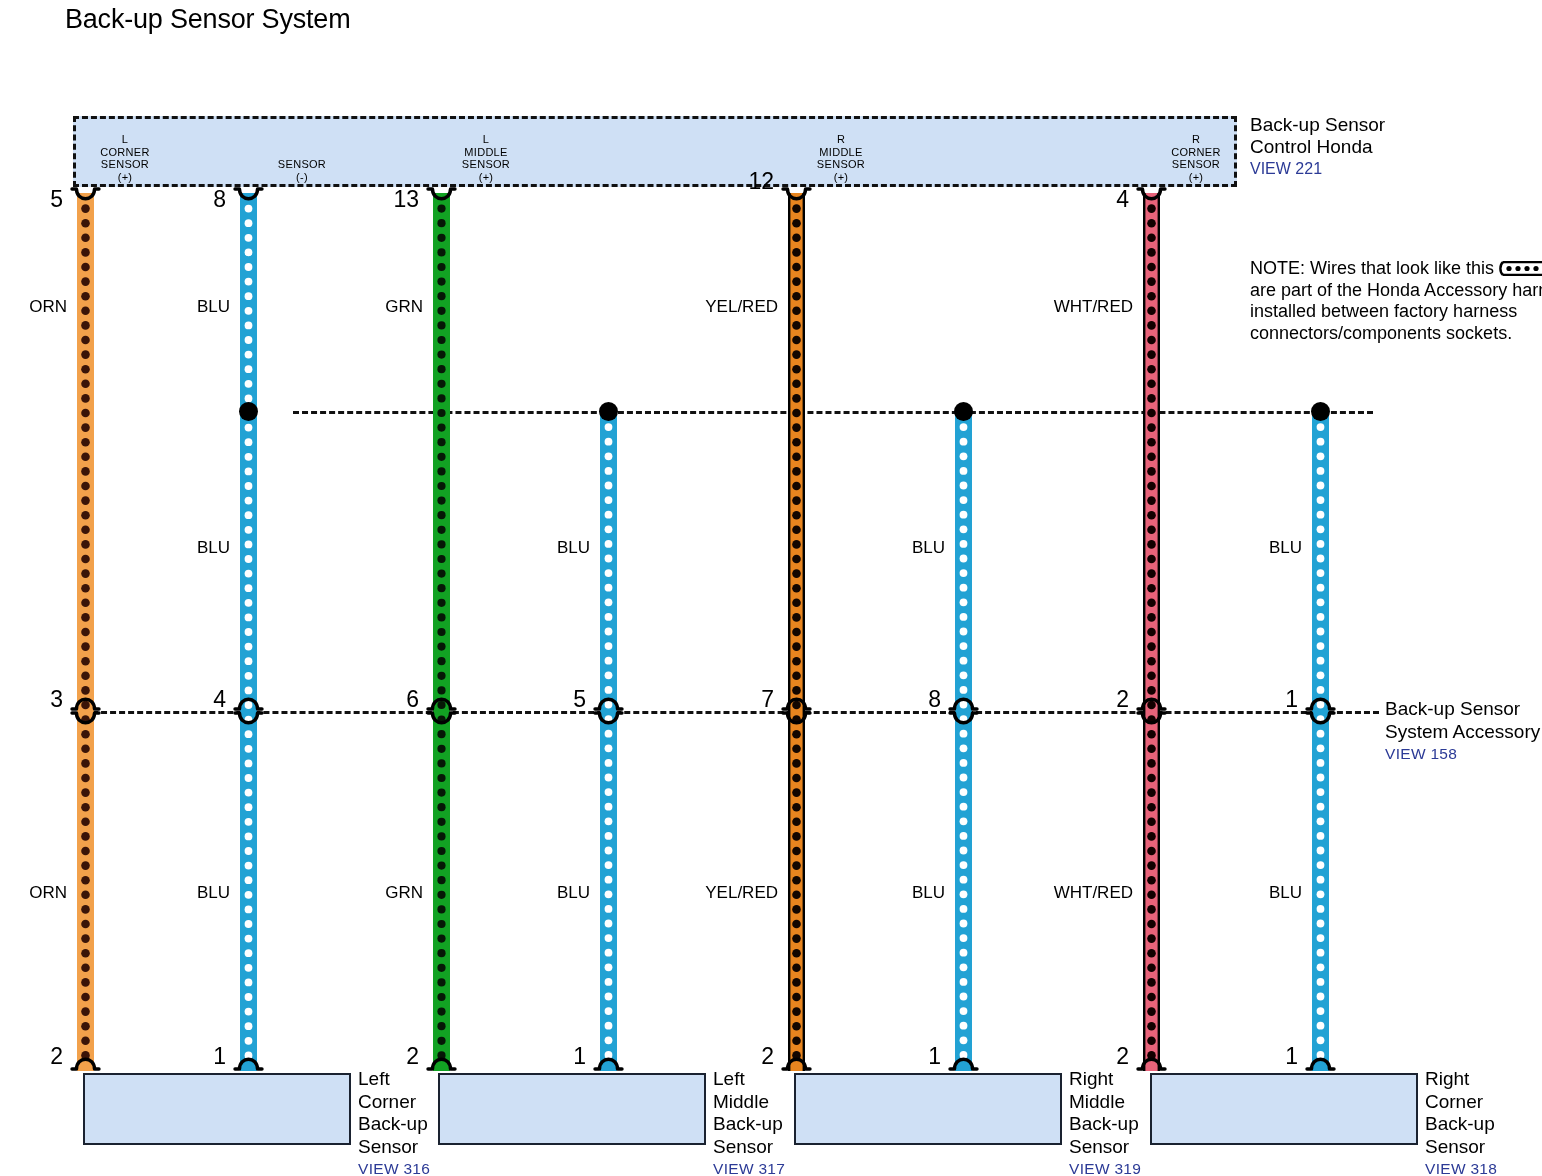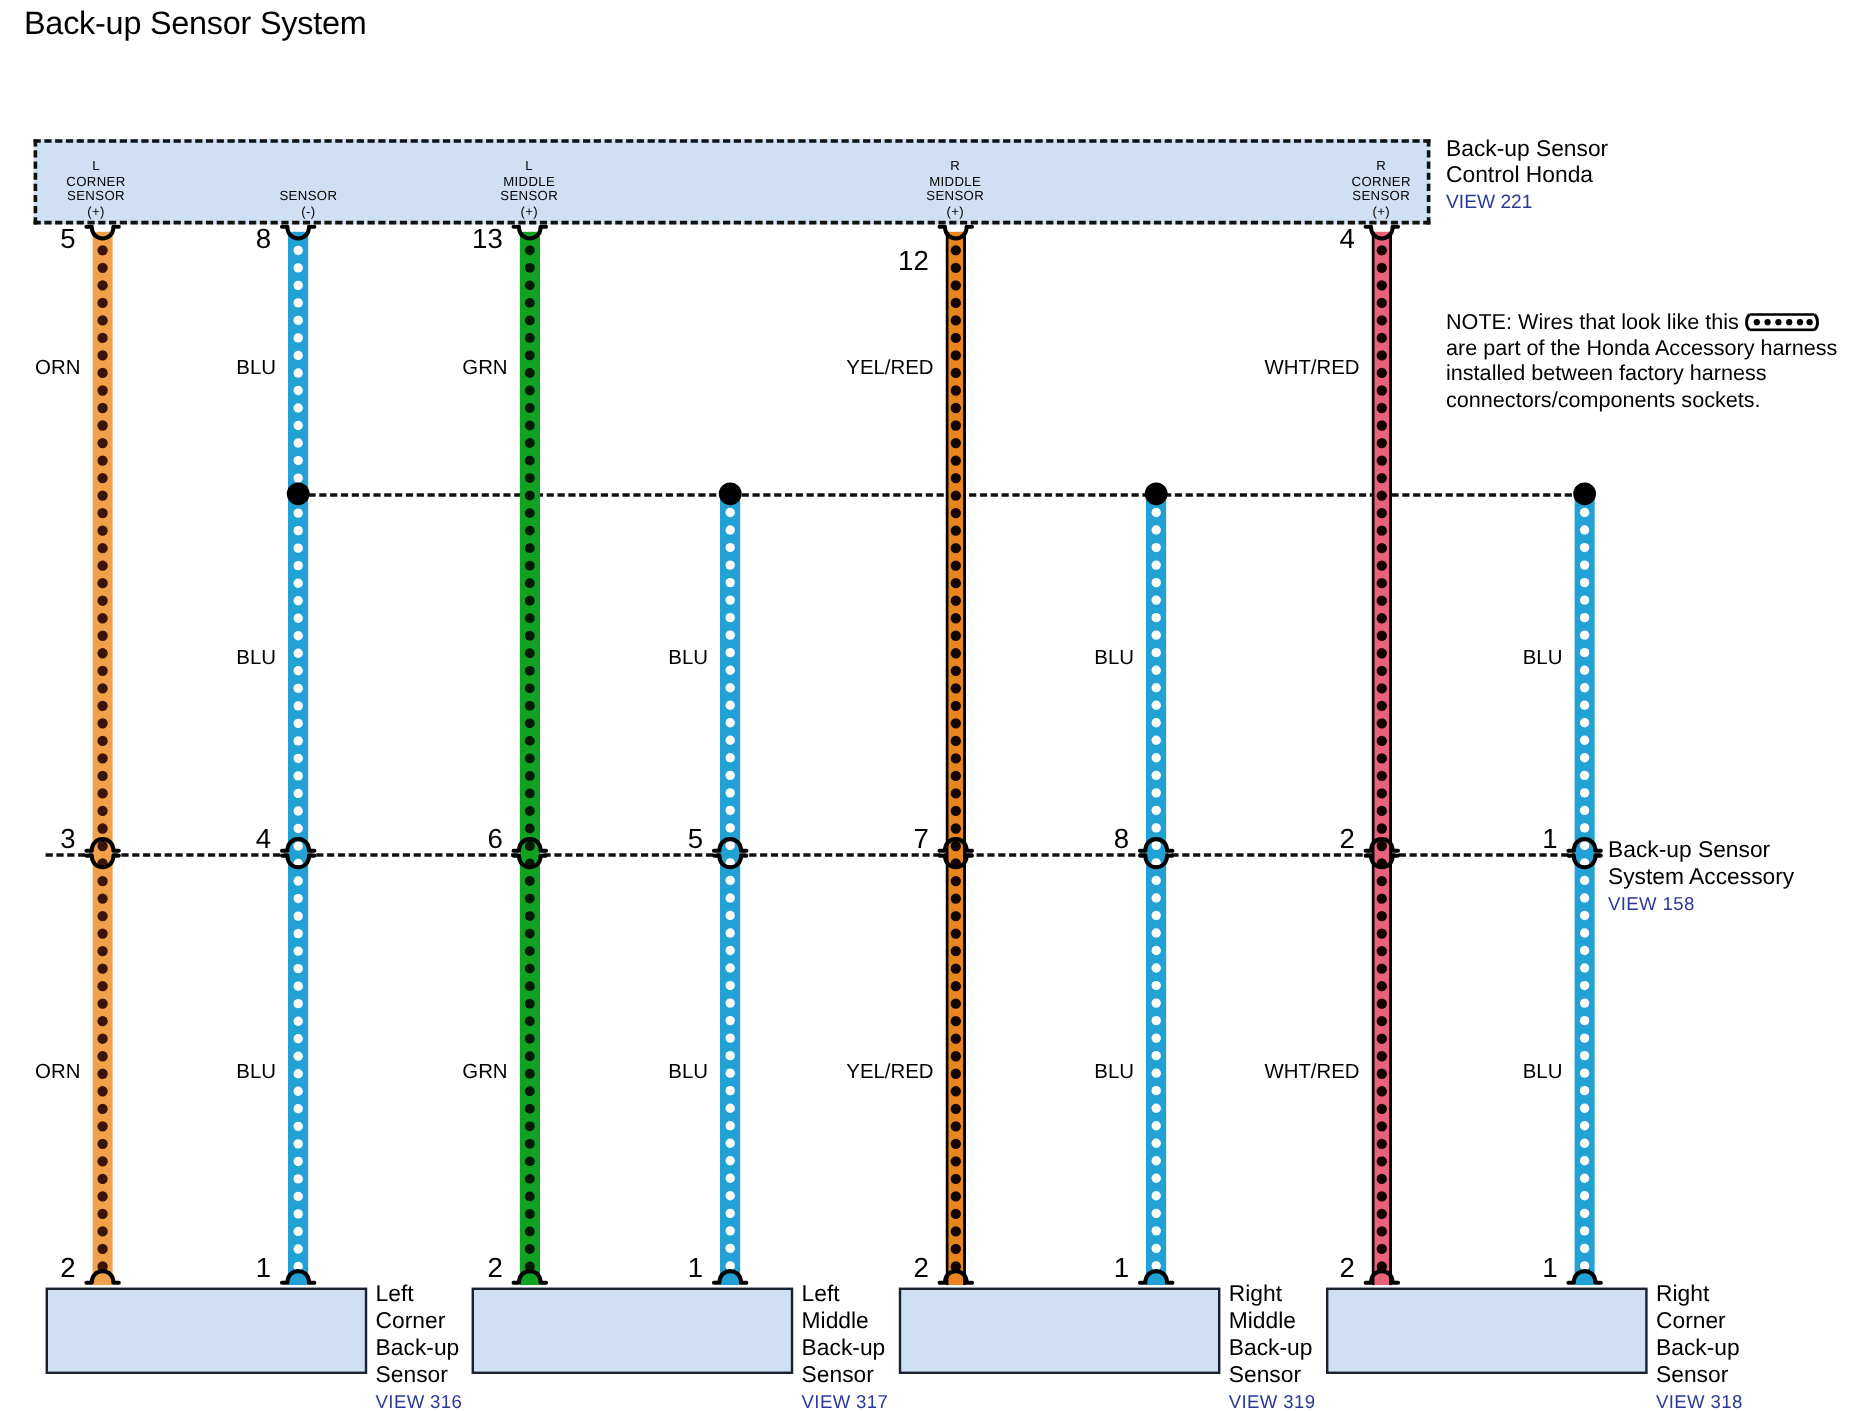--- a/index.html
+++ b/index.html
@@ -2,21 +2,21 @@
 <html><head>
 <meta charset="utf-8">
 <title>Back-up Sensor System</title>
 <style>
   html,body{margin:0;padding:0;background:#fff;}
   body{width:1542px;height:1176px;position:relative;
        font-family:"Liberation Sans","DejaVu Sans",sans-serif;color:#000;
        overflow:hidden;}
   #stage{position:absolute;left:0;top:0;width:1542px;height:1176px;}
 
-  .abs{position:absolute;}
+  .abs{position:absolute;margin-left:45px;}
 
   
   #title{left:20px;top:4px;font-size:27px;letter-spacing:-0.2px;}
   #subtitle{left:20px;top:52px;font-size:25px;letter-spacing:-0.2px;}
 
   
   #cu-box{left:28px;top:116px;width:1164px;height:71px;
           background:#cfe0f5;border:3px dashed #111;box-sizing:border-box;}
   .cu-pinlabel{font-size:11px;line-height:12.5px;text-align:center;
                letter-spacing:0.3px;white-space:pre;top:133px;}
@@ -626,21 +626,21 @@
         <svg width="39" height="22" viewBox="0 0 39 22">
           <path d="M6 2 L10.5 2 C10.5 15, 28.5 15, 28.5 2 L33 2" stroke="#000" stroke-width="3.4" fill="none" stroke-linecap="round" stroke-linejoin="round"></path>
         </svg>
       </div>
       <div class="pinnum" style="left: 385px; top: 186px;">13</div>
       <div class="conn" style="left: 776.5px; top: 187px;">
         <svg width="39" height="22" viewBox="0 0 39 22">
           <path d="M6 2 L10.5 2 C10.5 15, 28.5 15, 28.5 2 L33 2" stroke="#000" stroke-width="3.4" fill="none" stroke-linecap="round" stroke-linejoin="round"></path>
         </svg>
       </div>
-      <div class="pinnum" style="left: 740px; top: 204px;">12</div>
+      <div class="pinnum" style="left: 740px; top: 168px;">12</div>
       <div class="conn" style="left: 1131.5px; top: 187px;">
         <svg width="39" height="22" viewBox="0 0 39 22">
           <path d="M6 2 L10.5 2 C10.5 15, 28.5 15, 28.5 2 L33 2" stroke="#000" stroke-width="3.4" fill="none" stroke-linecap="round" stroke-linejoin="round"></path>
         </svg>
       </div>
       <div class="pinnum" style="left: 1095px; top: 186px;">4</div>
       <div class="jdot" style="left: 238.5px; top: 401.5px;"></div>
       <div class="jdot" style="left: 598.5px; top: 401.5px;"></div>
       <div class="jdot" style="left: 953.5px; top: 401.5px;"></div>
       <div class="jdot" style="left: 1310.5px; top: 401.5px;"></div>

